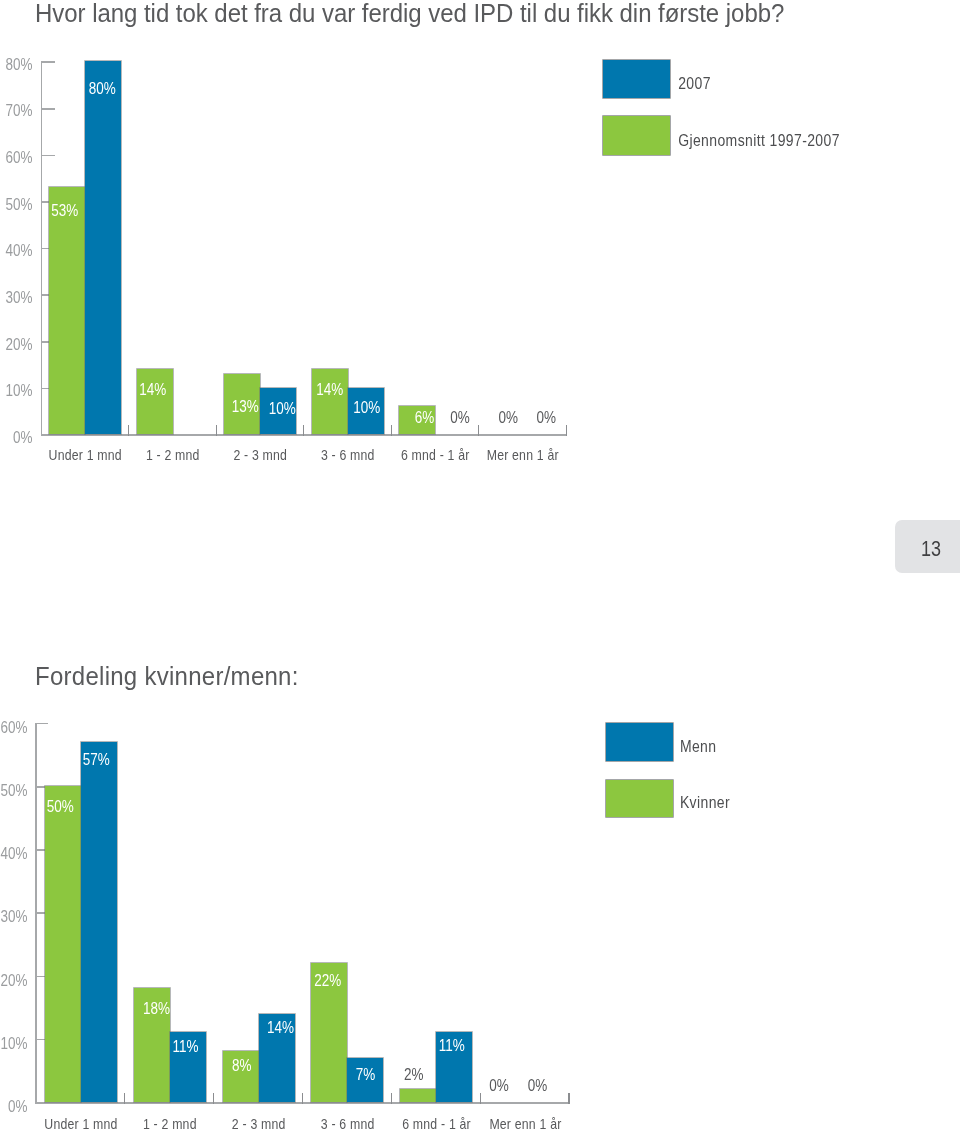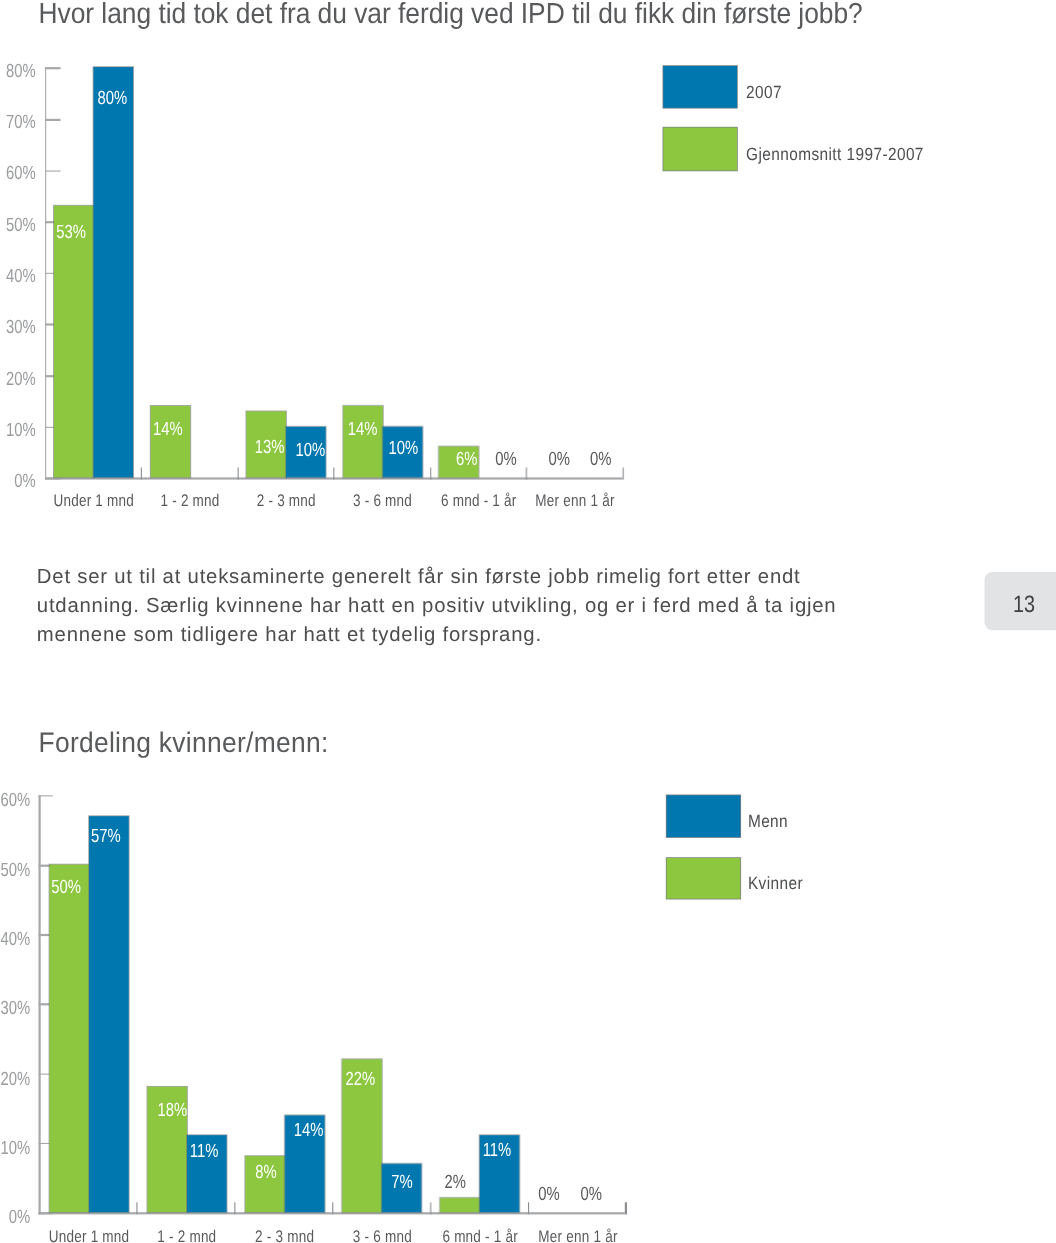--- a/index.html
+++ b/index.html
@@ -79,21 +79,20 @@
       <div class="vlabel out" style="left:442px;top:409.5px;width:36px">0%</div>
       <div class="tick xt" style="left:565.5px;top:425.3px;width:1.3px;height:10.8px"></div>
       <div class="xlab" style="left:479px;top:447.3px;width:87.5px">Mer enn 1 år</div>
       <div class="vlabel out" style="left:490.3px;top:409.5px;width:36px">0%</div>
       <div class="vlabel out" style="left:528.2px;top:409.5px;width:36px">0%</div>
       <div class="legend-swatch" style="left:602.7px;top:59.6px;width:67.3px;height:38.6px;background:#0077AE"></div>
       <div class="legend-text" style="left:678.2px;top:75.1px">2007</div>
       <div class="legend-swatch" style="left:602.7px;top:116.4px;width:67.3px;height:38.6px;background:#8CC73F"></div>
       <div class="legend-text" style="left:678.2px;top:131.9px">Gjennomsnitt 1997-2007</div>
     </div>
-  <div class="body-text">Det ser ut til at uteksaminerte generelt får sin første jobb rimelig fort etter endt utdanning. Særlig kvinnene har hatt en positiv utvikling, og er i ferd med å ta igjen mennene som tidligere har hatt et tydelig forsprang.</div>
   <div class="pagenum">
       <span>13</span>
     </div>
   <div class="subtitle">Fordeling kvinner/menn:</div>
   <div id="chart2" class="chart" style="left: 0px; top: 0px; width: 960px; height: 1130px;">
       <div class="axis-line" style="left:35px;top:722.8px;width:1.7px;height:381.00000000000006px"></div>
       <div class="axis-line" style="left:35px;top:1102px;width:533px;height:1.8px"></div>
       <div class="tick" style="left:35px;top:1102px;width:13px;height:1.6px"></div>
       <div class="ylab" style="left:-52.5px;top:1099px;width:80px;height:16px;line-height:16px">0%</div>
       <div class="tick" style="left:35px;top:1038.8px;width:13px;height:1.6px"></div>

